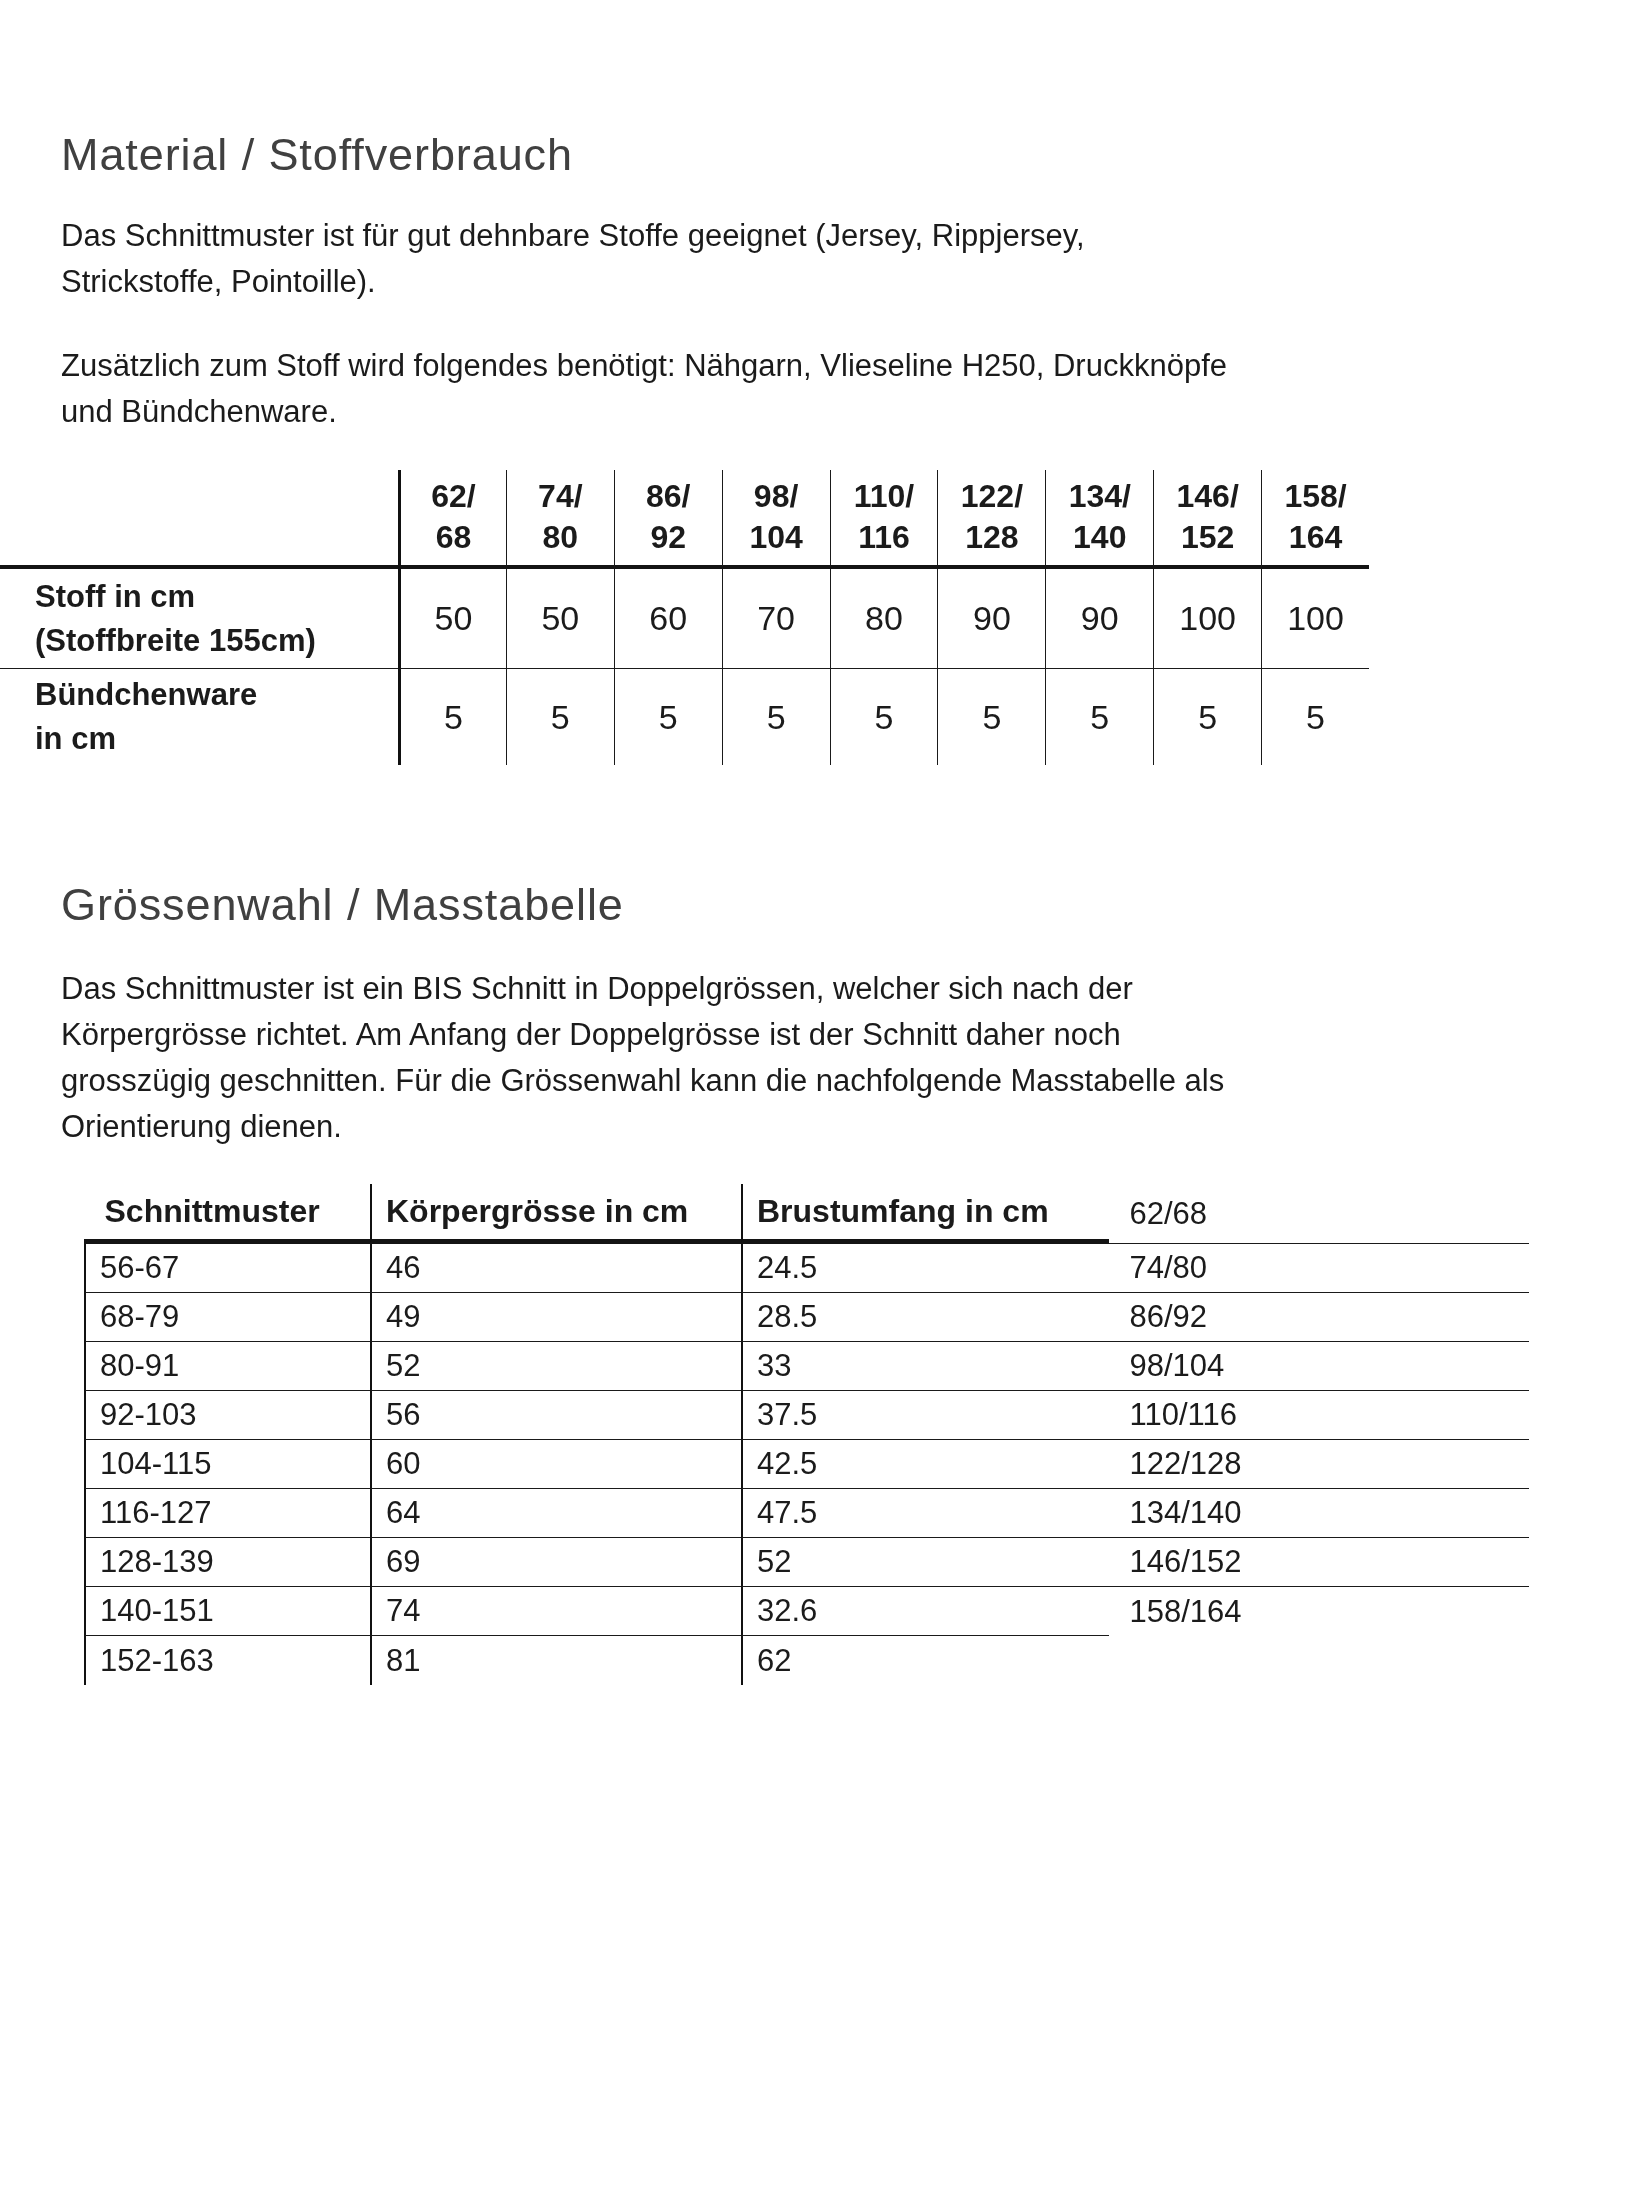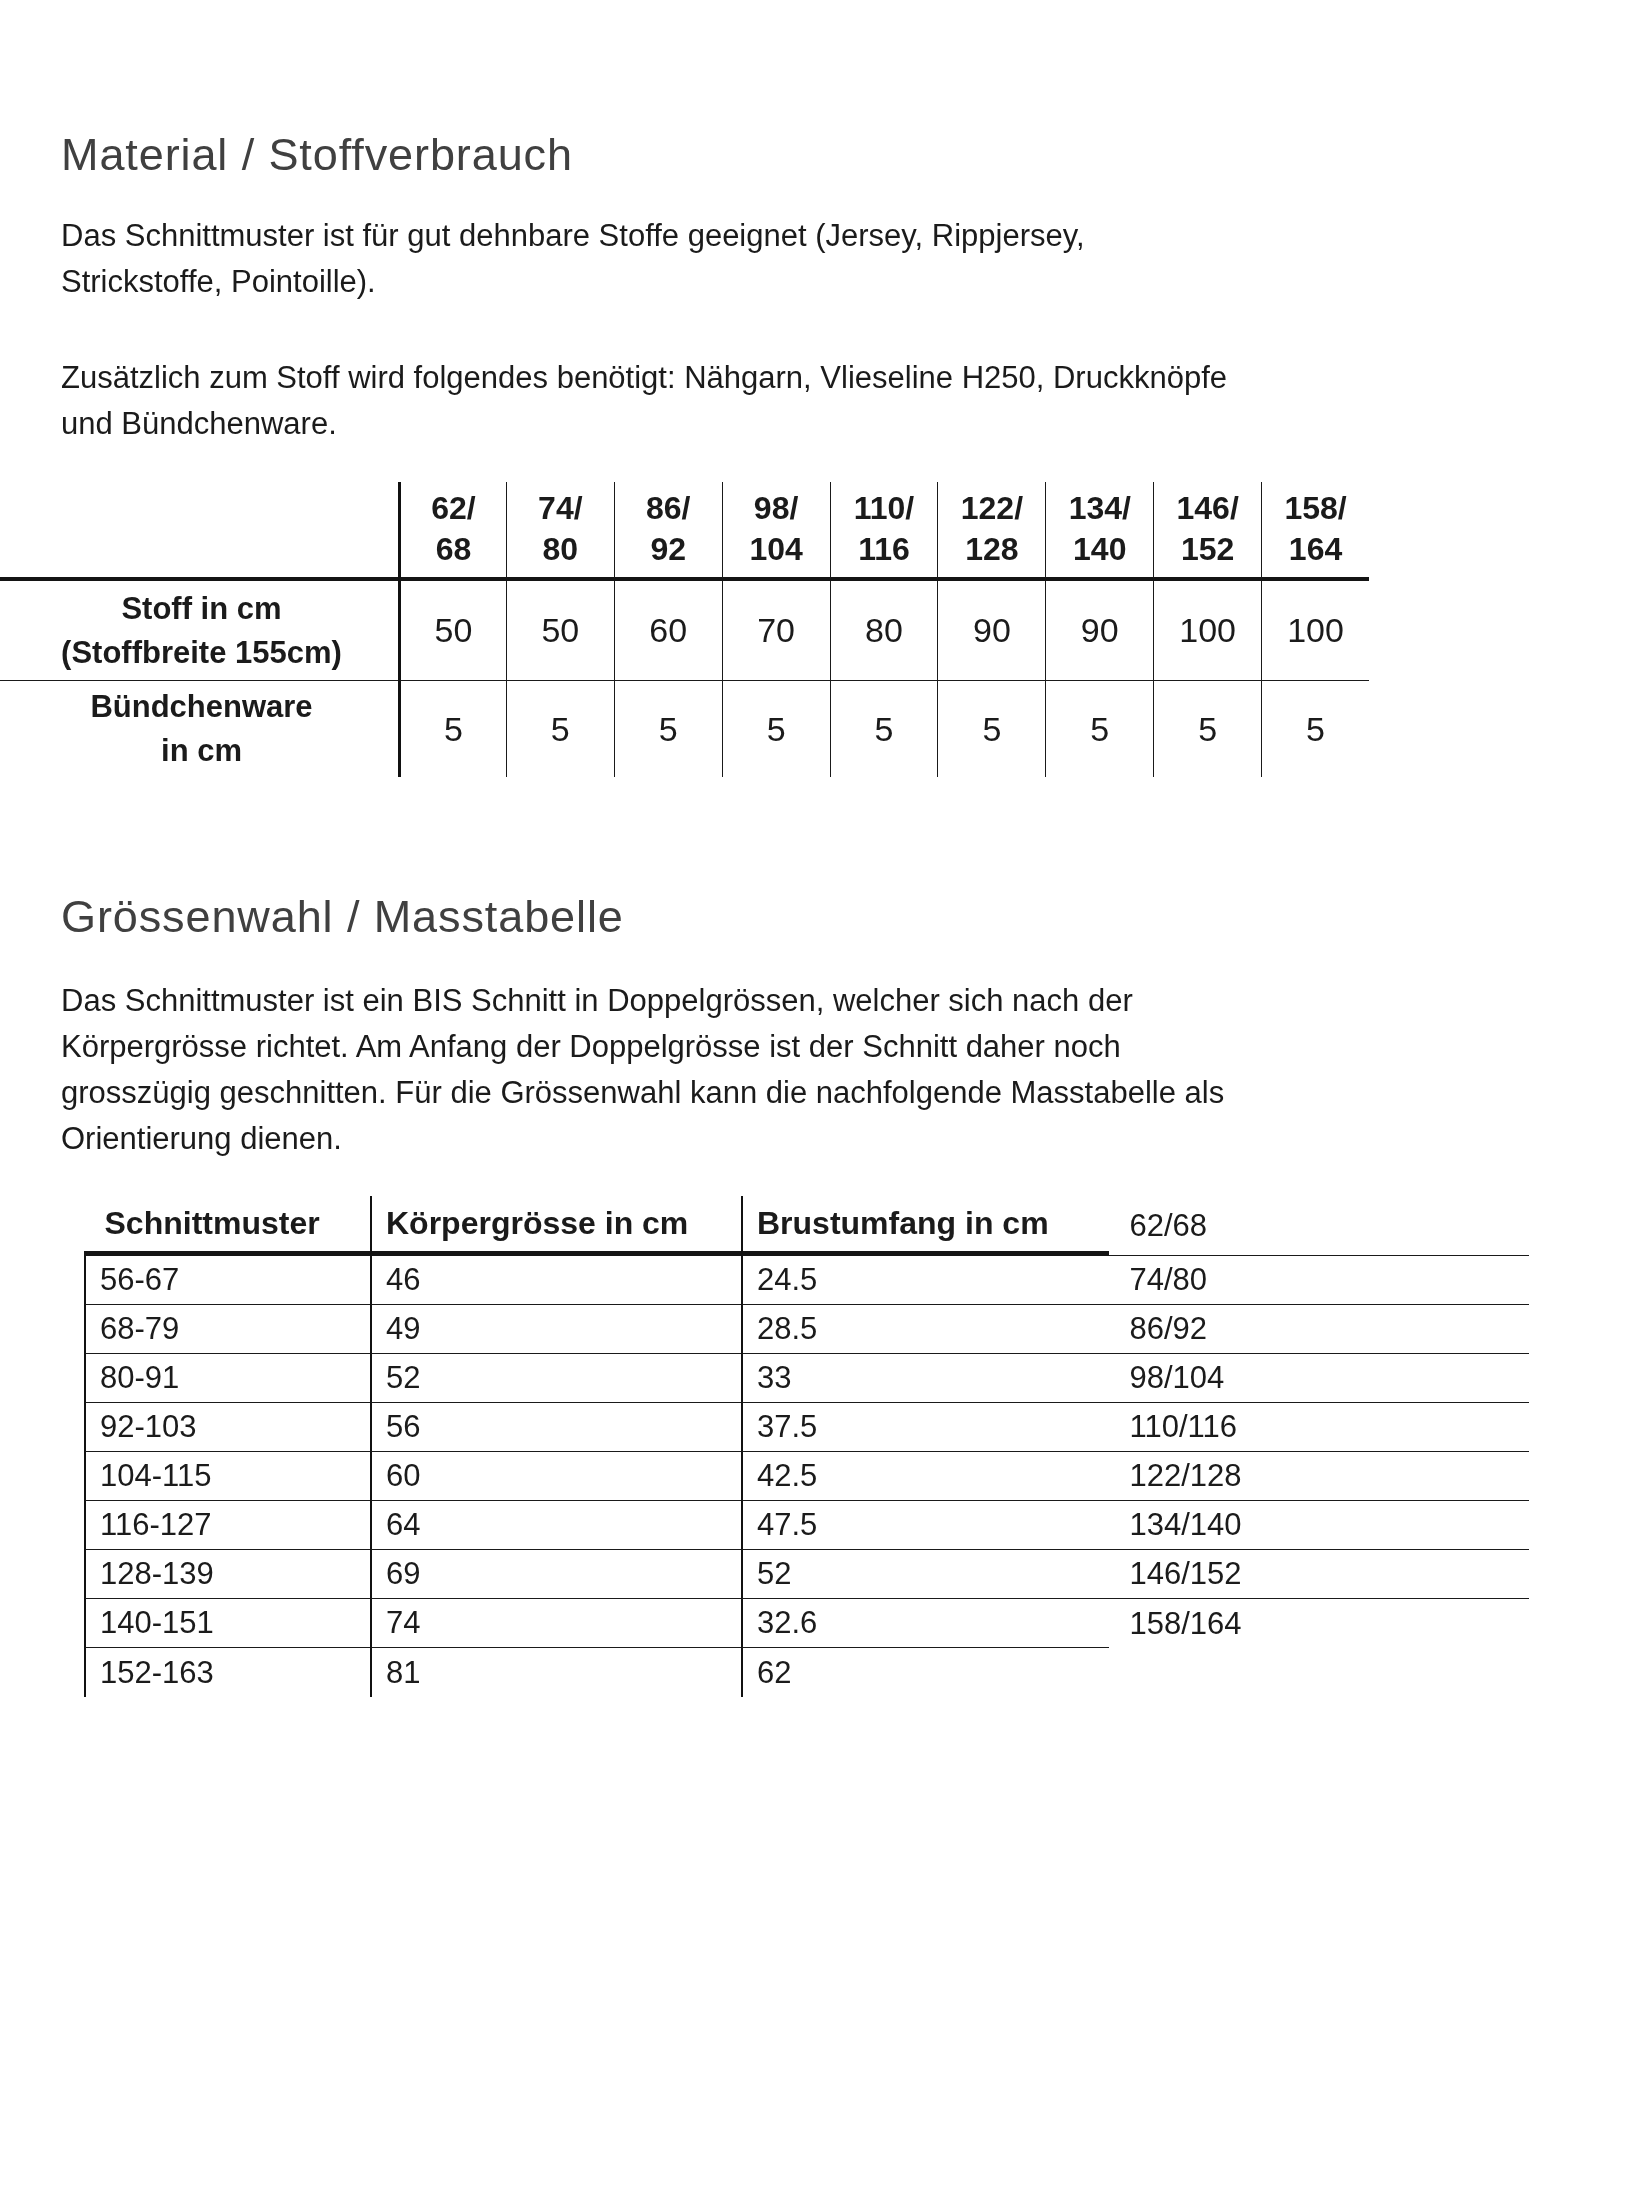--- a/index.html
+++ b/index.html
@@ -23,21 +23,21 @@
   #material-title{padding-top:129px;}
   #size-title{margin-top:114px;}
 
   
   .body-par{
     font-size:31px;
     line-height:46px;
     margin:32px 61px 0 61px;
     max-width:1548px;
   }
-  #material-par-2{margin-top:50px;}
+  #material-par-2{margin-top:38px;}
   #size-par{margin-top:35px;}
 
   
   .fabric-table{
     display:grid;
     grid-template-columns:398px repeat(9,1fr);
     grid-template-rows:99px 100px 96px;
     width:1369px;
     margin-top:35px;
   }
@@ -48,23 +48,22 @@
     display:flex;align-items:flex-end;justify-content:center;
     text-align:center;
     padding-bottom:7.5px;
     border-left:1.9px solid #1a1a1a;
     border-bottom:4.7px solid #141414;
   }
   .ft-size.first-data{border-left:3.7px solid #111;}
   .ft-label{
     font-weight:bold;font-size:31px;line-height:44px;
     display:flex;flex-direction:column;justify-content:center;
-    padding-left:5px;
+    padding-left:35px;
     border-bottom:1.9px solid #1a1a1a;
-    text-align:center;
   }
   .ft-val{
     font-size:34px;
     display:flex;align-items:center;justify-content:center;
     border-left:1.9px solid #1a1a1a;
     border-bottom:1.9px solid #1a1a1a;
   }
   .ft-val.first-data{border-left:3.7px solid #111;}
   .ft-last{border-bottom:none;}
 

